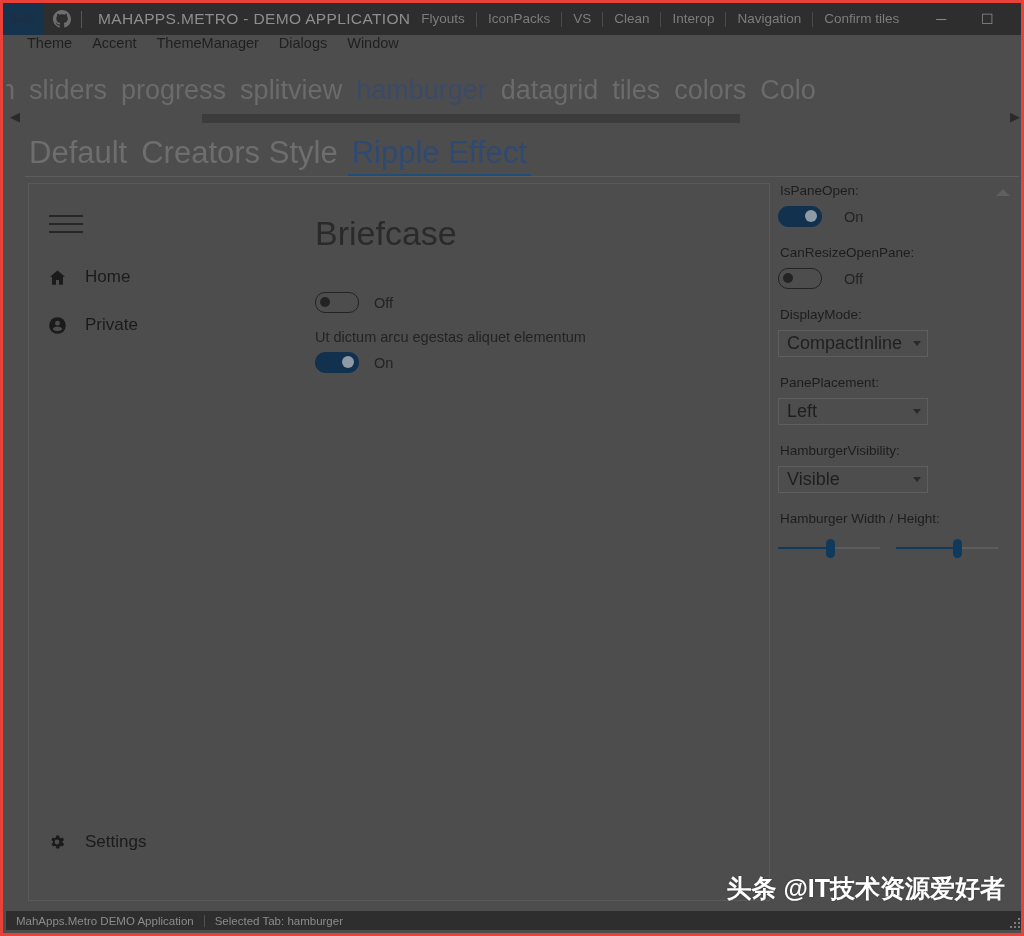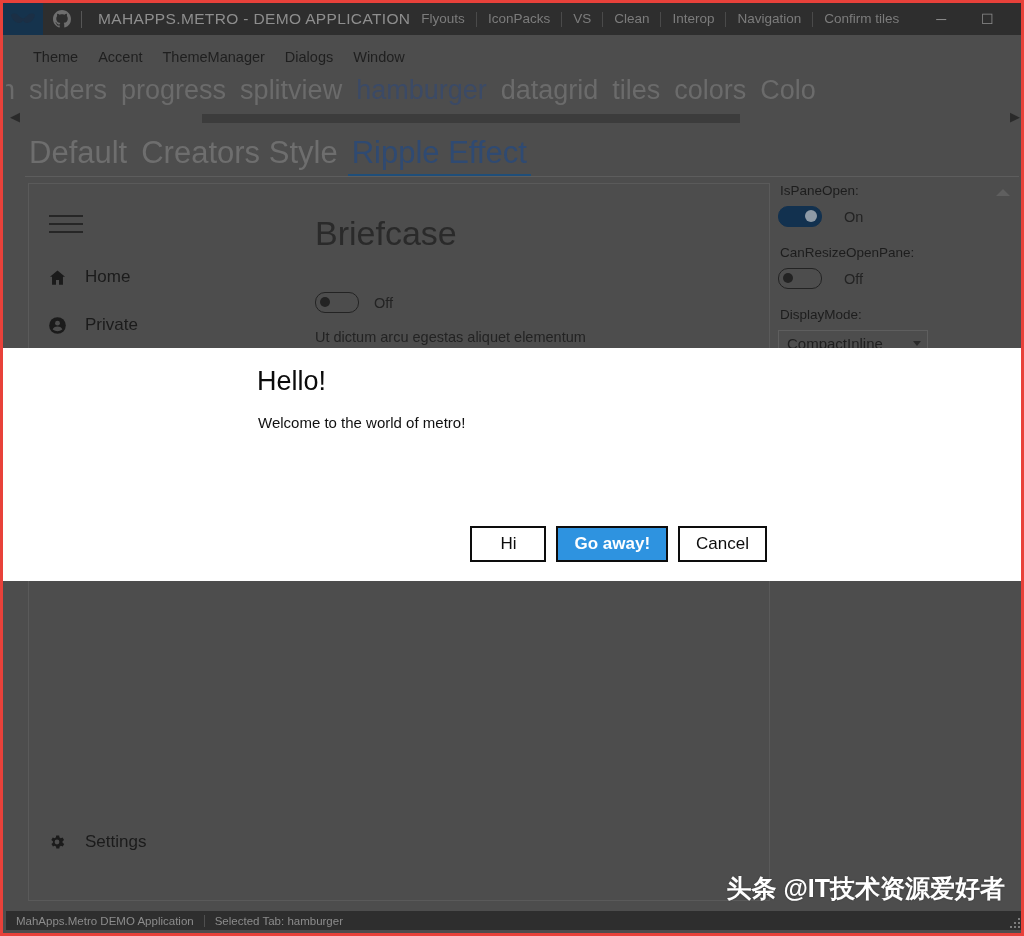--- a/index.html
+++ b/index.html
@@ -58,22 +58,22 @@
     width: 46px; height: 32px;
     display:flex; align-items:center; justify-content:center;
     color: #8d8d8d; font-size: 14px;
   }
 
   
   .menubar {
     position:absolute; left:0; top:32px;
     width:1018px; height:30px;
     background:#4d4d4d;
-    display:flex; align-items:flex-end;
-    padding-left: 20px; box-sizing: border-box;
+    display:flex; align-items:flex-start;
+    padding-left: 14px; box-sizing: border-box;
   }
   .menubar .mi {
     color:#1f1f1f; font-size:14.5px; padding: 0 10px; white-space:nowrap;
   }
 
   
   .tabstrip {
     position:absolute; left:3px; top:62px;
     width:1018px; height:50px;
     overflow:hidden;
@@ -217,21 +217,21 @@
   }
   .rp-group { margin-bottom: 18px; }
   .rp-row { display:flex; align-items:center; margin-bottom: 4px; }
   .rp-row .tg-label { margin-left:22px; }
   .combo {
     width:150px; height:27px;
     border:1px solid #5e5e5e; background:#4d4d4d;
     display:flex; align-items:center; justify-content:space-between;
     padding: 0 6px 0 8px; box-sizing:border-box;
   }
-  .combo-val { font-size:15px; color:#1f1f1f; font-weight:300; }
+  .combo-val { font-size:18px; color:#1f1f1f; font-weight:300; }
   .combo-arrow {
     width:0; height:0;
     border-left:4px solid transparent; border-right:4px solid transparent;
     border-top:5px solid #2a2a2a;
   }
   .sliders { display:flex; gap:16px; margin-top:12px; }
   .slider { position:relative; width:102px; height:20px; }
   .sl-track {
     position:absolute; left:0; right:0; top:9px; height:2px; background:#5c5c5c;
   }
@@ -493,29 +493,20 @@
           <div class="slider">
             <div class="sl-track"></div>
             <div class="sl-fill" id="fillH" style="width: 61.23px;"></div>
             <div class="sl-thumb" id="thumbH" style="left: 56.73px;"></div>
           </div>
         </div>
       </div>
     </div>
   </div>
 
-  <div class="dialog">
-    <div class="dlg-title">Hello!</div>
-    <div class="dlg-msg">Welcome to the world of metro!</div>
-    <div class="dlg-buttons">
-      <div class="dlg-btn">Hi</div>
-      <div class="dlg-btn accent">Go away!</div>
-      <div class="dlg-btn">Cancel</div>
-    </div>
-  </div>
 
   <div class="watermark">头条 @IT技术资源爱好者</div>
 
   <div class="statusbar">
     <div class="sb-item">MahApps.Metro DEMO Application</div>
     <div class="sb-div"></div>
     <div class="sb-item">Selected Tab: hamburger</div>
     <div class="grip">
       <i style="right:0;bottom:0"></i>
         <i style="right:4px;bottom:0"></i>

